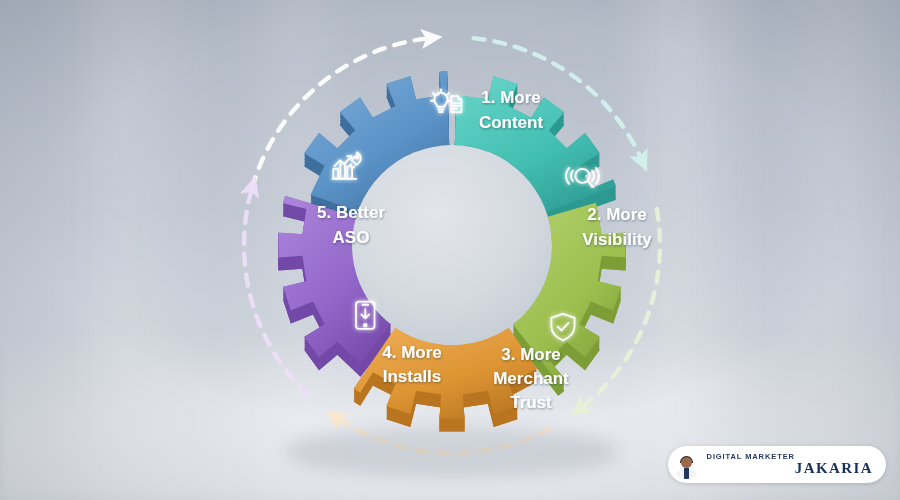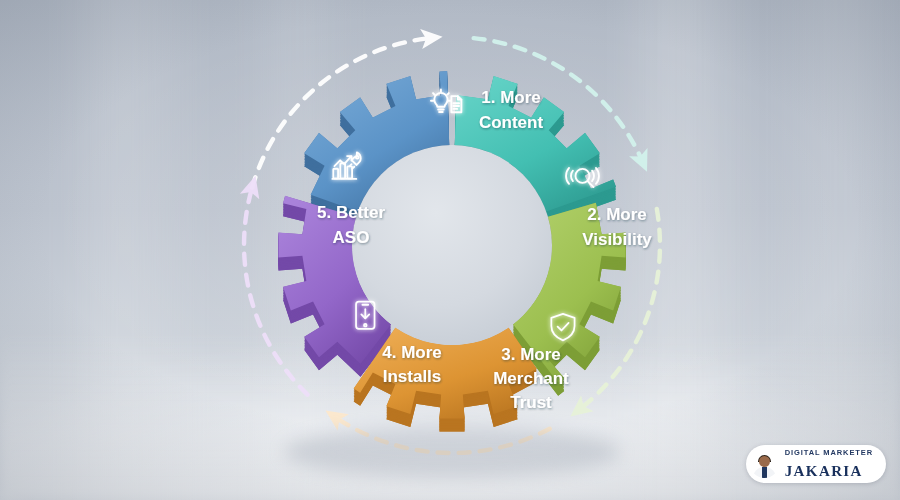--- a/index.html
+++ b/index.html
@@ -68,21 +68,21 @@
     border-radius:7px 7px 0 0;background:#2b2119;
   }
   #wm-avatar .body{
     position:absolute;left:50%;bottom:0;width:23px;height:11px;margin-left:-11.5px;
     border-radius:11px 11px 0 0;background:#f2f4f7;
   }
   #wm-avatar .body:after{
     content:"";position:absolute;left:50%;top:0;width:5px;height:11px;margin-left:-2.5px;
     background:#20365e;
   }
-  #wm-text{display:flex;flex-direction:column;line-height:1;}
+  #wm-text{display:flex;flex-direction:row;line-height:1;}
   #wm-top{
     font-size:7.5px;letter-spacing:.9px;color:#243a63;font-weight:bold;
     font-family:"Liberation Sans", sans-serif;
   }
   #wm-bottom{
     font-size:15px;letter-spacing:1.4px;color:#19305c;font-weight:bold;
     font-family:"Liberation Serif", serif;margin-top:8px;
   }
 </style>
 </head>

